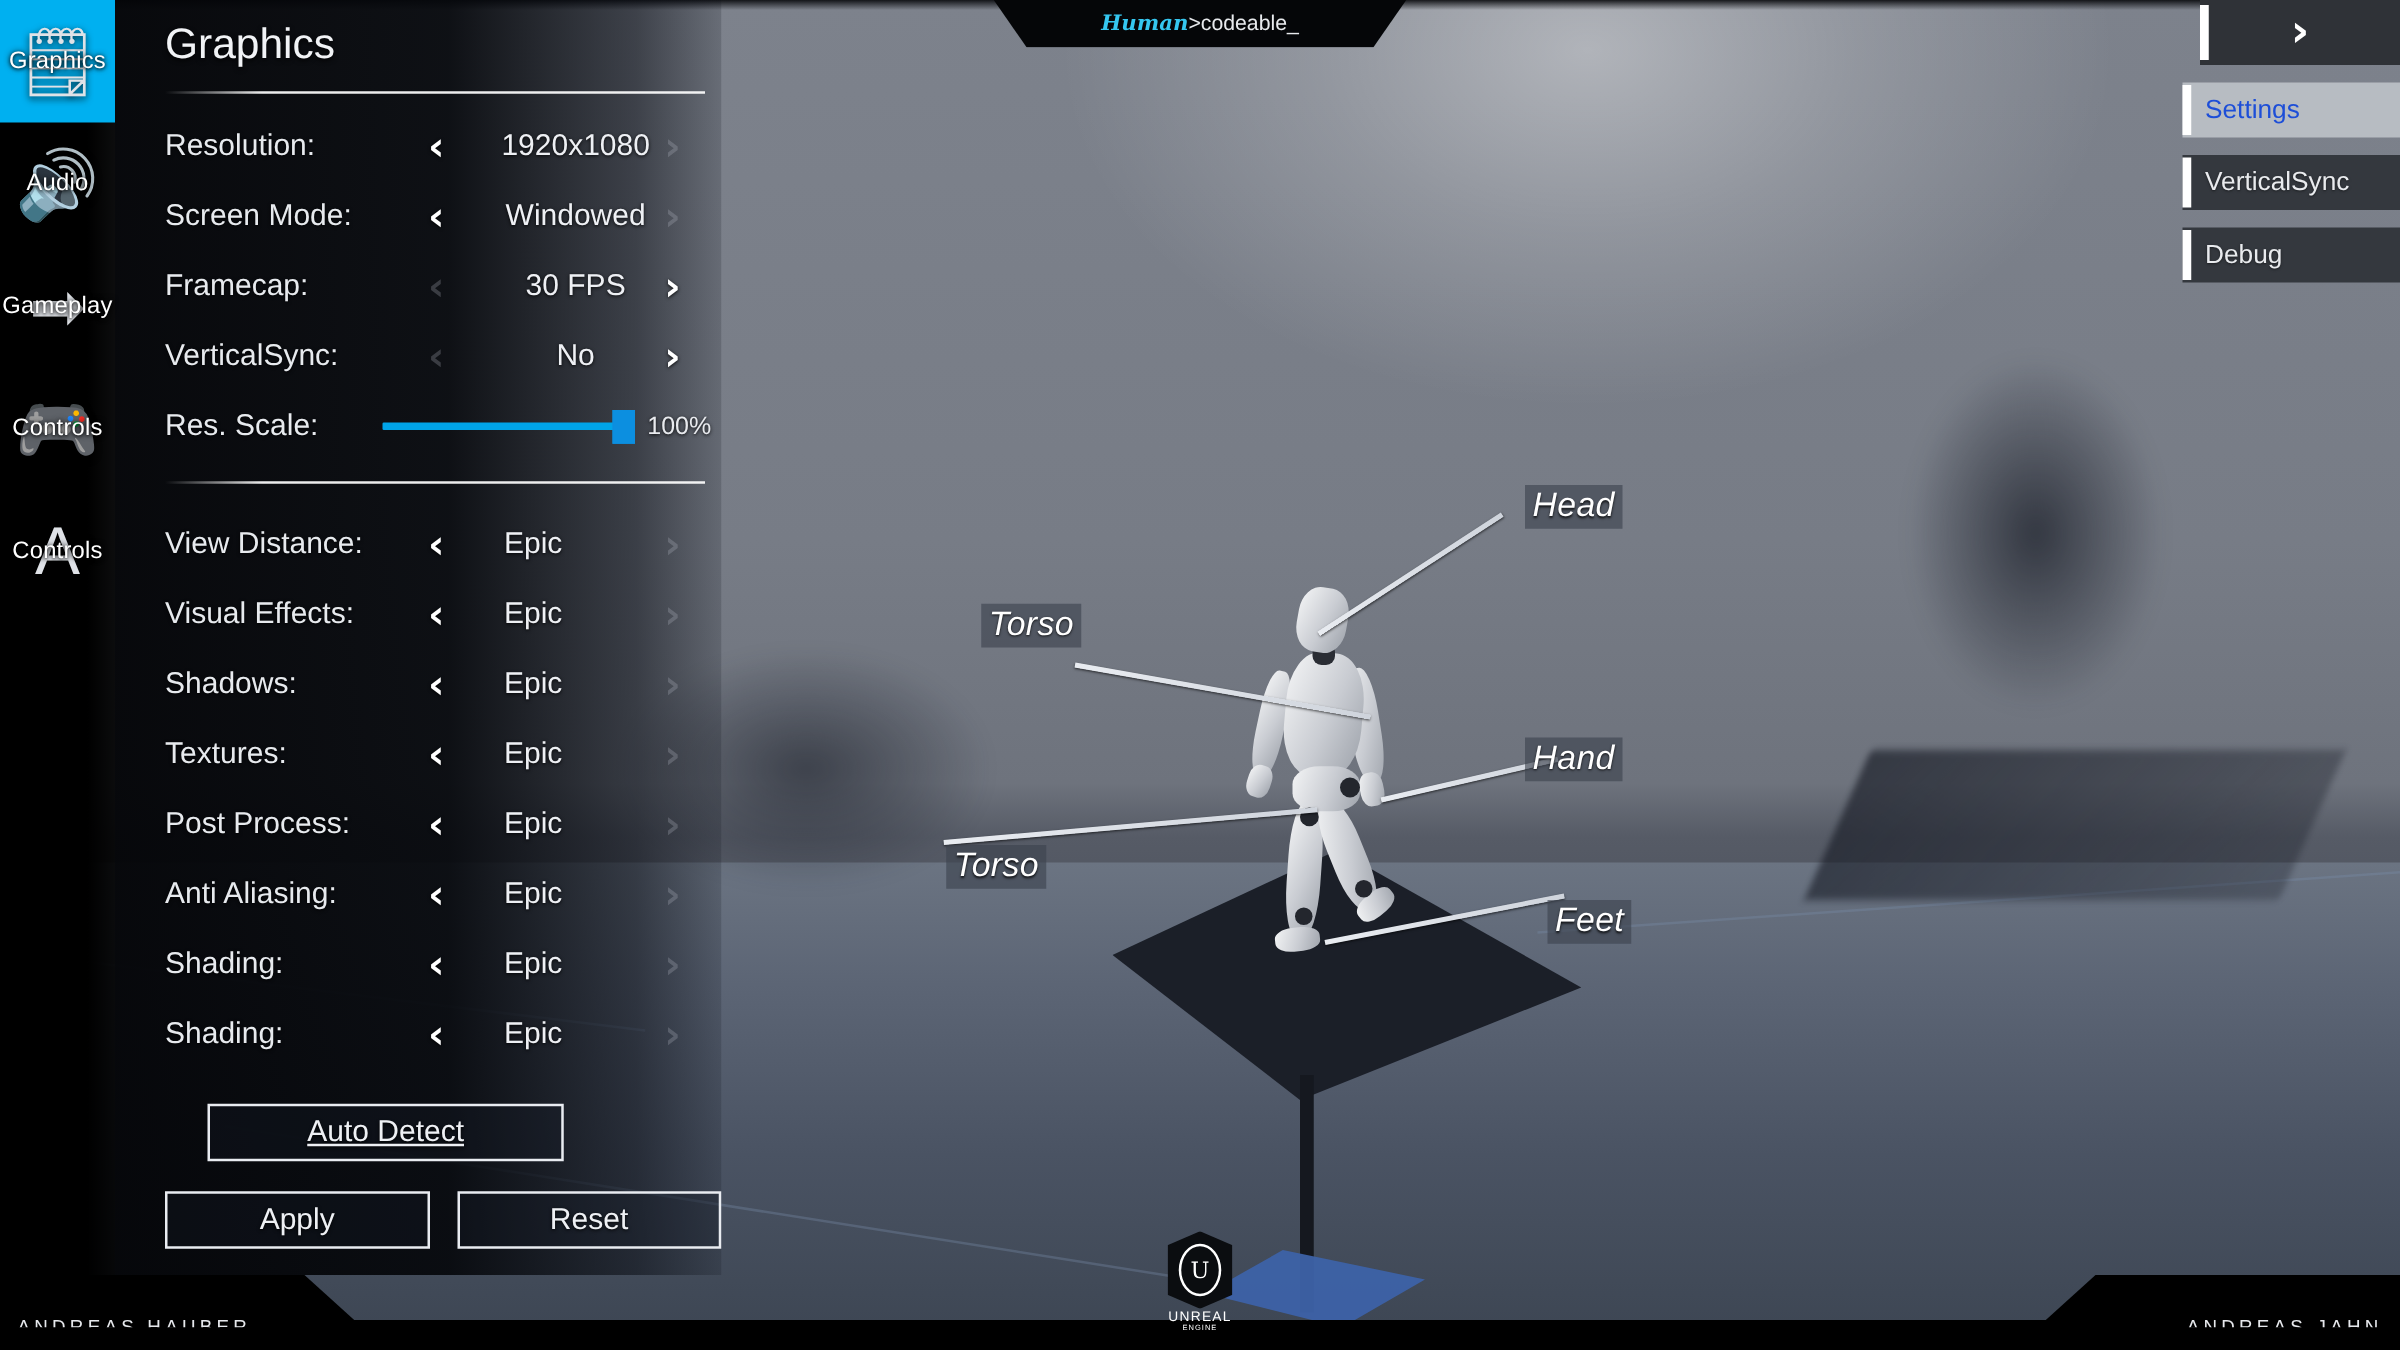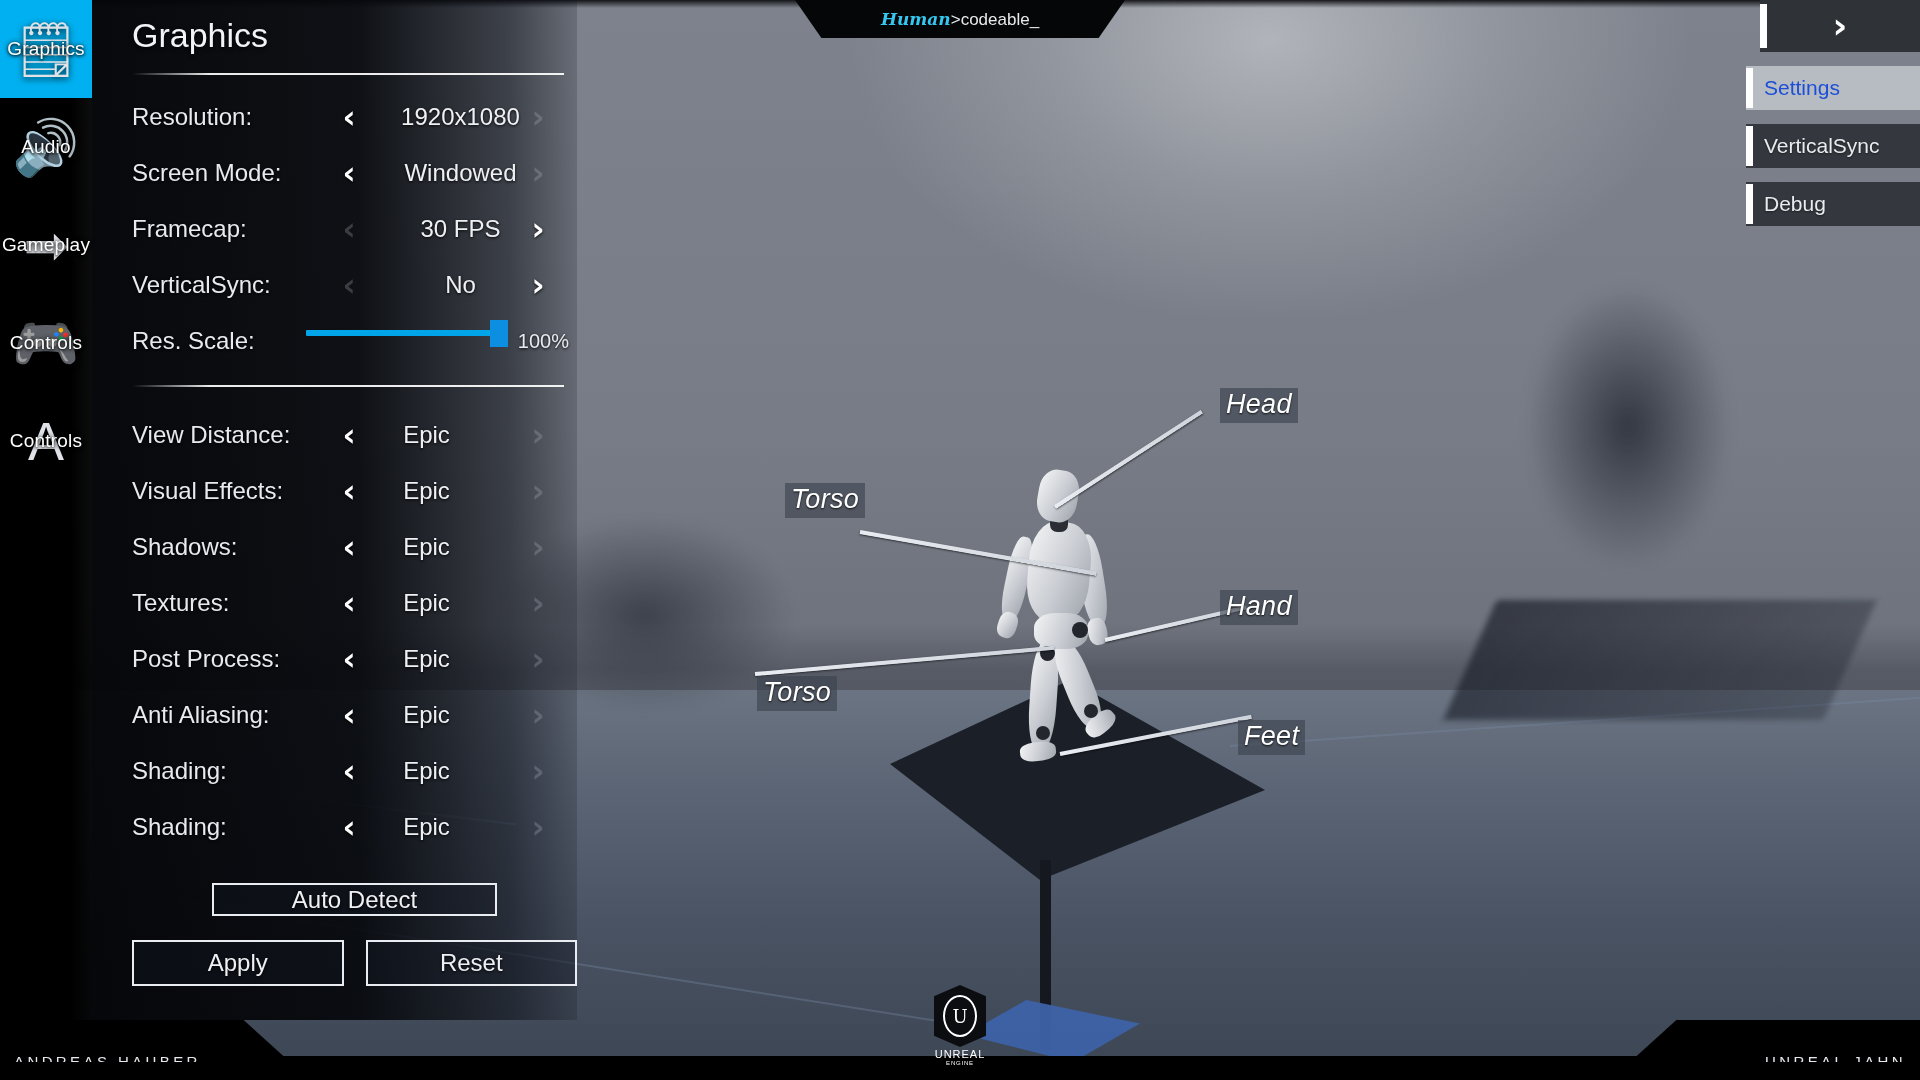--- a/index.html
+++ b/index.html
@@ -177,39 +177,39 @@
   .arrow.dim { color: rgba(185,190,200,0.26); text-shadow: none; }
   .arrow-left { width: 34px; text-align: center; }
   .arrow-right { width: 34px; text-align: center; position: absolute; right: 22px; }
   .row-value {
     flex: 1; text-align: center; color: #eef0f4; font-size: 24px;
     text-shadow: 0 1px 3px rgba(0,0,0,.9); padding-right: 22px;
   }
   .row-value.qual { padding-right: 90px; }
 
   
-  .slider-wrap { flex: 1; display: flex; padding-right: 8px; }
+  .slider-wrap { flex: 1; display: flex; align-items: center; padding-right: 8px; }
   .slider-track {
     position: relative; width: 196px; height: 6px; background: #00a4e8; border-radius: 1px;
   }
   .slider-knob {
     position: absolute; right: -6px; top: -10px; width: 18px; height: 27px;
     background: #0c8fe0; border: 1px solid #0c8fe0;
   }
   .slider-val { margin-left: 16px; color: #e8eaee; font-size: 20px; text-shadow: 0 1px 3px rgba(0,0,0,.9); }
 
   
   .btns { margin-top: 28px; padding-left: 20px; }
   .btn {
     border: 2px solid #e9ecf1; color: #eef0f4; font-size: 24px;
     background: rgba(20,26,38,0.35);
     display: flex; align-items: center; justify-content: center;
     cursor: pointer; text-shadow: 0 1px 3px rgba(0,0,0,.9);
   }
-  .btn-auto { width: 285px; height: 33px; margin-left: 80px; }
+  .btn-auto { width: 285px; height: 46px; margin-left: 34px; text-decoration: underline; }
   .btn-row { display: flex; gap: 22px; margin-top: 24px; }
   .btn-apply { width: 218px; height: 46px; }
   .btn-reset { width: 218px; height: 46px; }
 
   
   .right-menu { position: absolute; right: 0; top: 0; width: 200px; z-index: 35; }
   .rm-toggle {
     position: relative; margin-left: 40px; width: 160px; height: 52px;
     background: #2f3237;
     display: flex; align-items: center; justify-content: center;
@@ -465,21 +465,21 @@
         </div>
       </div>
   </div>
 
   <div class="bottom">
     <div class="bot-black"></div>
     <div class="bot-left">
       <span class="credit">ANDREAS HAUBER</span>
     </div>
     <div class="bot-right">
-      <span class="credit">UNREAL JAHN</span>
+      <span class="credit">ANDREAS JAHN</span>
     </div>
     <div class="ue-logo">
       <div class="ue-mark">
         <div class="ue-inner">U</div>
       </div>
       <div class="ue-t1">UNREAL</div>
       <div class="ue-t2">ENGINE</div>
     </div>
   </div>
 

